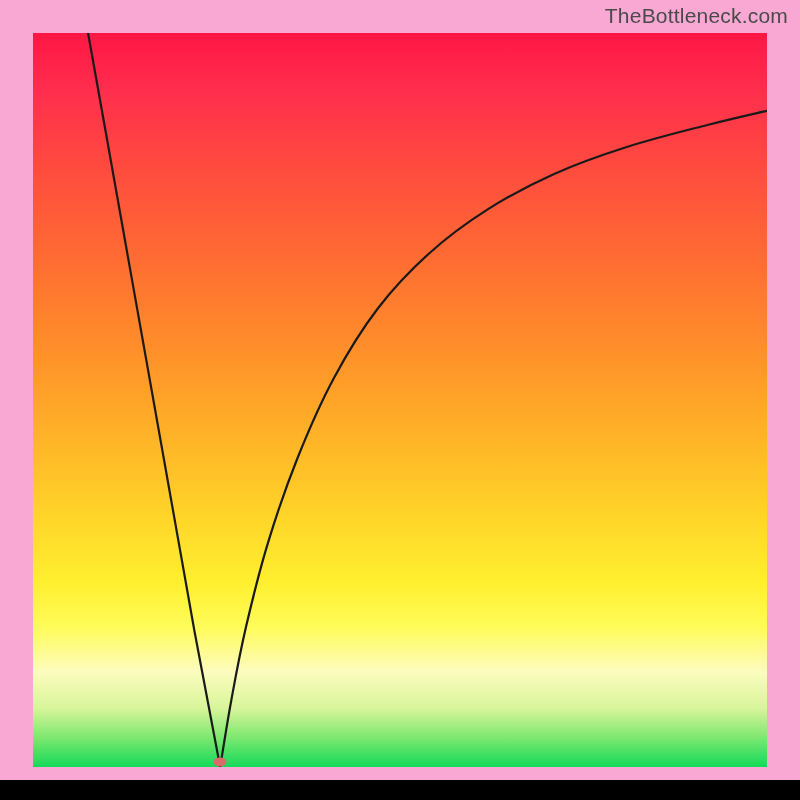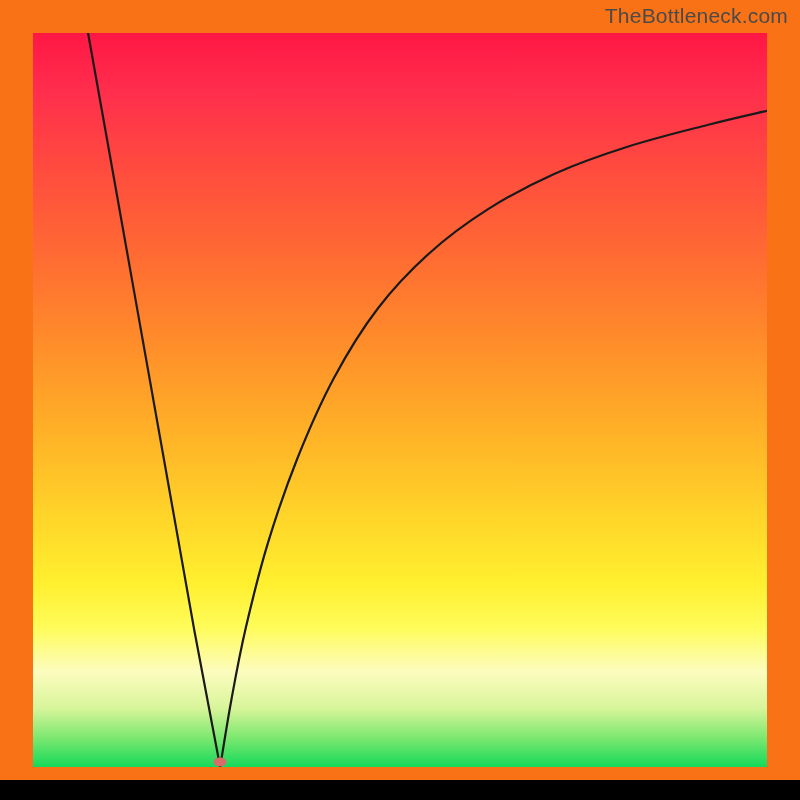--- a/index.html
+++ b/index.html
@@ -8,21 +8,21 @@
     width: 800px;
     height: 800px;
     background: #000;
     overflow: hidden;
     font-family: Arial, Helvetica, sans-serif;
   }
   .frame {
     position: relative;
     width: 800px;
     height: 780px;
-    background: #f97316;
+    background: #f9a8d4;
   }
   .plot-area {
     position: absolute;
     left: 33px;
     top: 33px;
     width: 734px;
     height: 734px;
     
     background: linear-gradient(
       to bottom,

